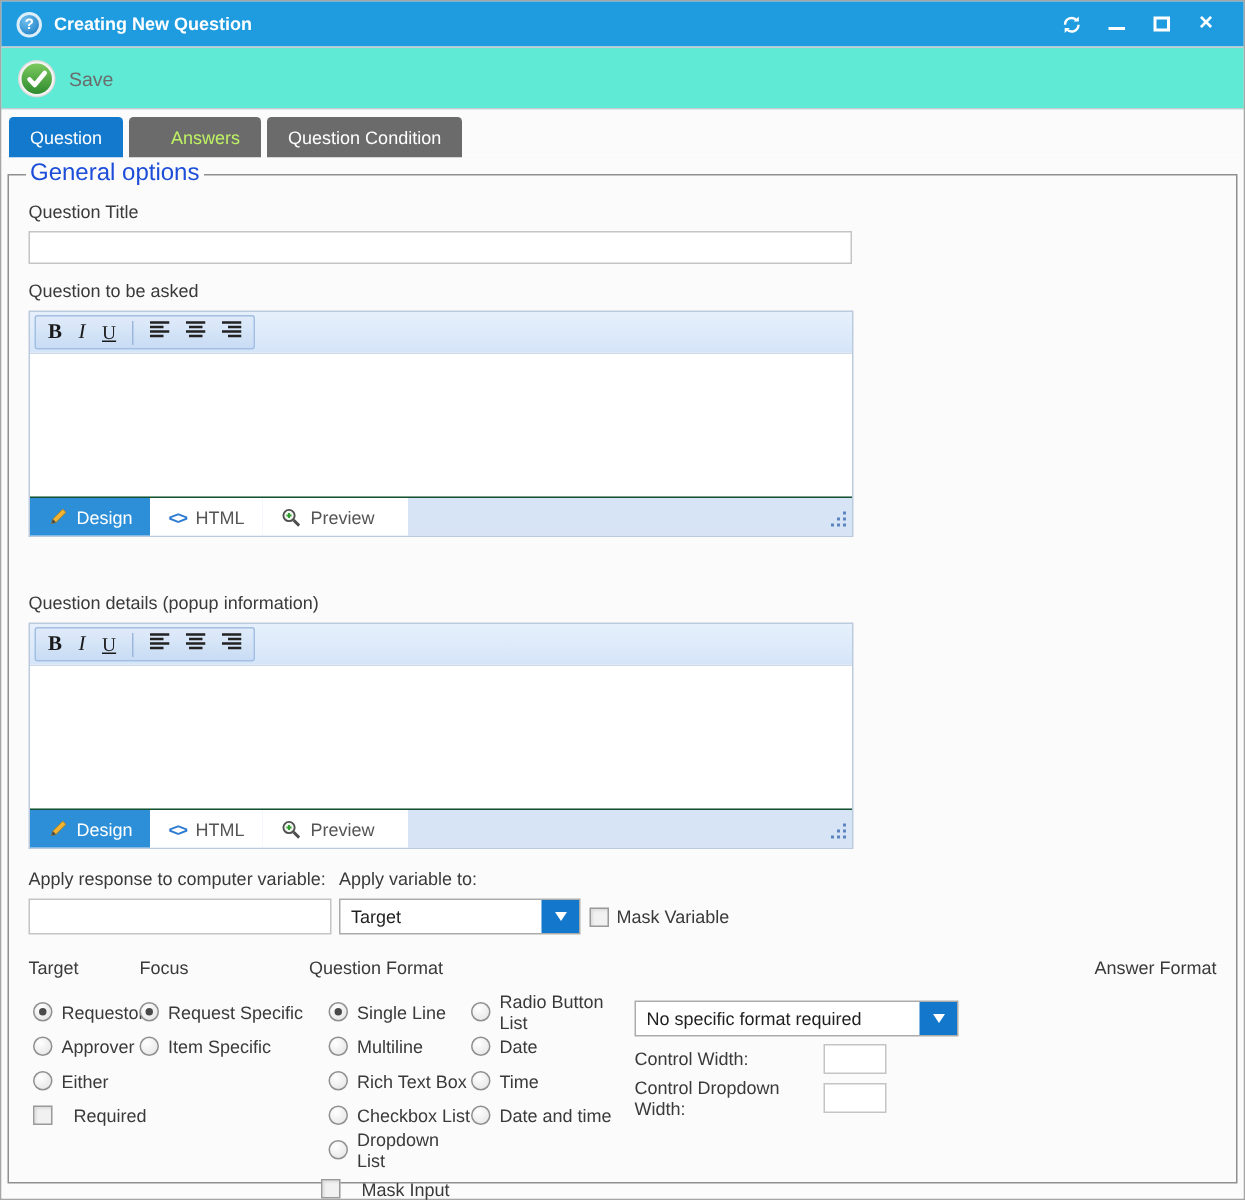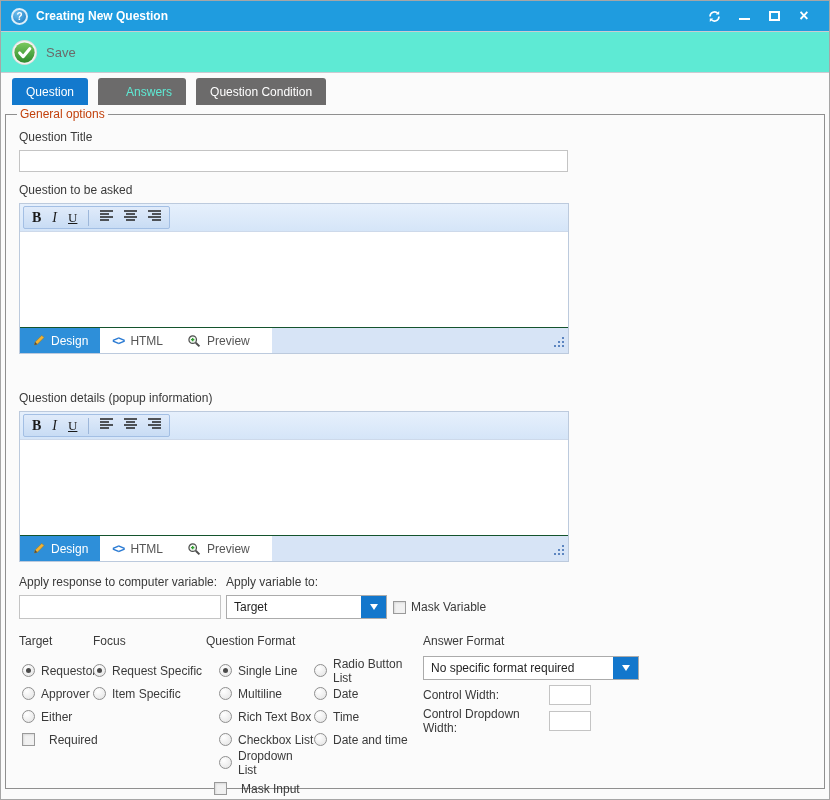--- a/index.html
+++ b/index.html
@@ -27,28 +27,28 @@
   .close-glyph { color:#fff; font-size:16px; font-weight:bold; line-height:10px; }
 
   
   .toolbar { height:42px; background:#5eead4; border:1px solid #cbcad2; border-left:none; border-right:none;
              display:flex; align-items:center; padding:0 10px; gap:8px; flex:0 0 auto; }
   .save-label { color:#6b6b6b; font-size:13px; }
 
   
   .tabstrip { background:#fbfbfb; padding:5px 0 0 5px; display:flex; gap:4px; align-items:flex-end; flex:0 0 auto; }
   .tab { height:27px; padding:0 14px; display:flex; align-items:center; font-size:12px;
-         border-radius:3px 3px 0 0; background:#6c6b6b; color:#fff; cursor:default;margin-left:6px; }
+         border-radius:3px 3px 0 0; background:#6c6b6b; color:#fff; cursor:default; }
   .tab.active { background:#1379cd; color:#fff; }
-  .tab.disabled { color:#5eead4;padding-left:28px; }
+  .tab.disabled { color:#bef264;padding-left:28px; }
 
   
   .content { flex:1; background:#fbfbfb; padding:2px 4px 0 4px; }
   fieldset.general { border:1px solid #8f8f8f; height:682px; padding:0 13px 0 13px; background:#fbfbfb; }
-  legend { font-size:12px; color:#c2410c; padding:0 3px; margin-left:-2px; }
+  legend { font-size:16px; color:#1d4ed8; padding:0 3px; margin-left:-2px; }
 
   .lbl { font-size:12px; color:#3a3a3a; }
   .ti { height:22px; border:1px solid #c4c4c4; background:#fff; font-family:inherit; font-size:12px; padding:0 5px; }
 
   .qtitle-label { margin-top:9px; }
   .qtitle-input { display:block; width:549px; margin-top:6px; }
   .qasked-label { margin-top:11px; }
   .qdetails-label { margin-top:37px; }
 
   
@@ -384,21 +384,21 @@
               </div>
             </div>
           </div>
           <div class="g-check qf-mask">
             <span class="checkbox"></span>
             <span class="lbl">Mask Input</span>
           </div>
         </div>
 
         <div class="g-answer">
-          <div class="g-label" style="margin-bottom:8px;">Answer Format</div>
+          <div class="g-label" style="margin-bottom:15px;text-align:right;">Answer Format</div>
           <div class="dd">
             <span class="dd-val">No specific format required</span>
             <span class="dd-btn">
                 <span class="dd-arrow"></span>
               </span>
           </div>
           <div class="ctl-row">
             <span class="lbl">Control Width:</span>
             <input class="ti ctl-input" value="" style="">
           </div>

